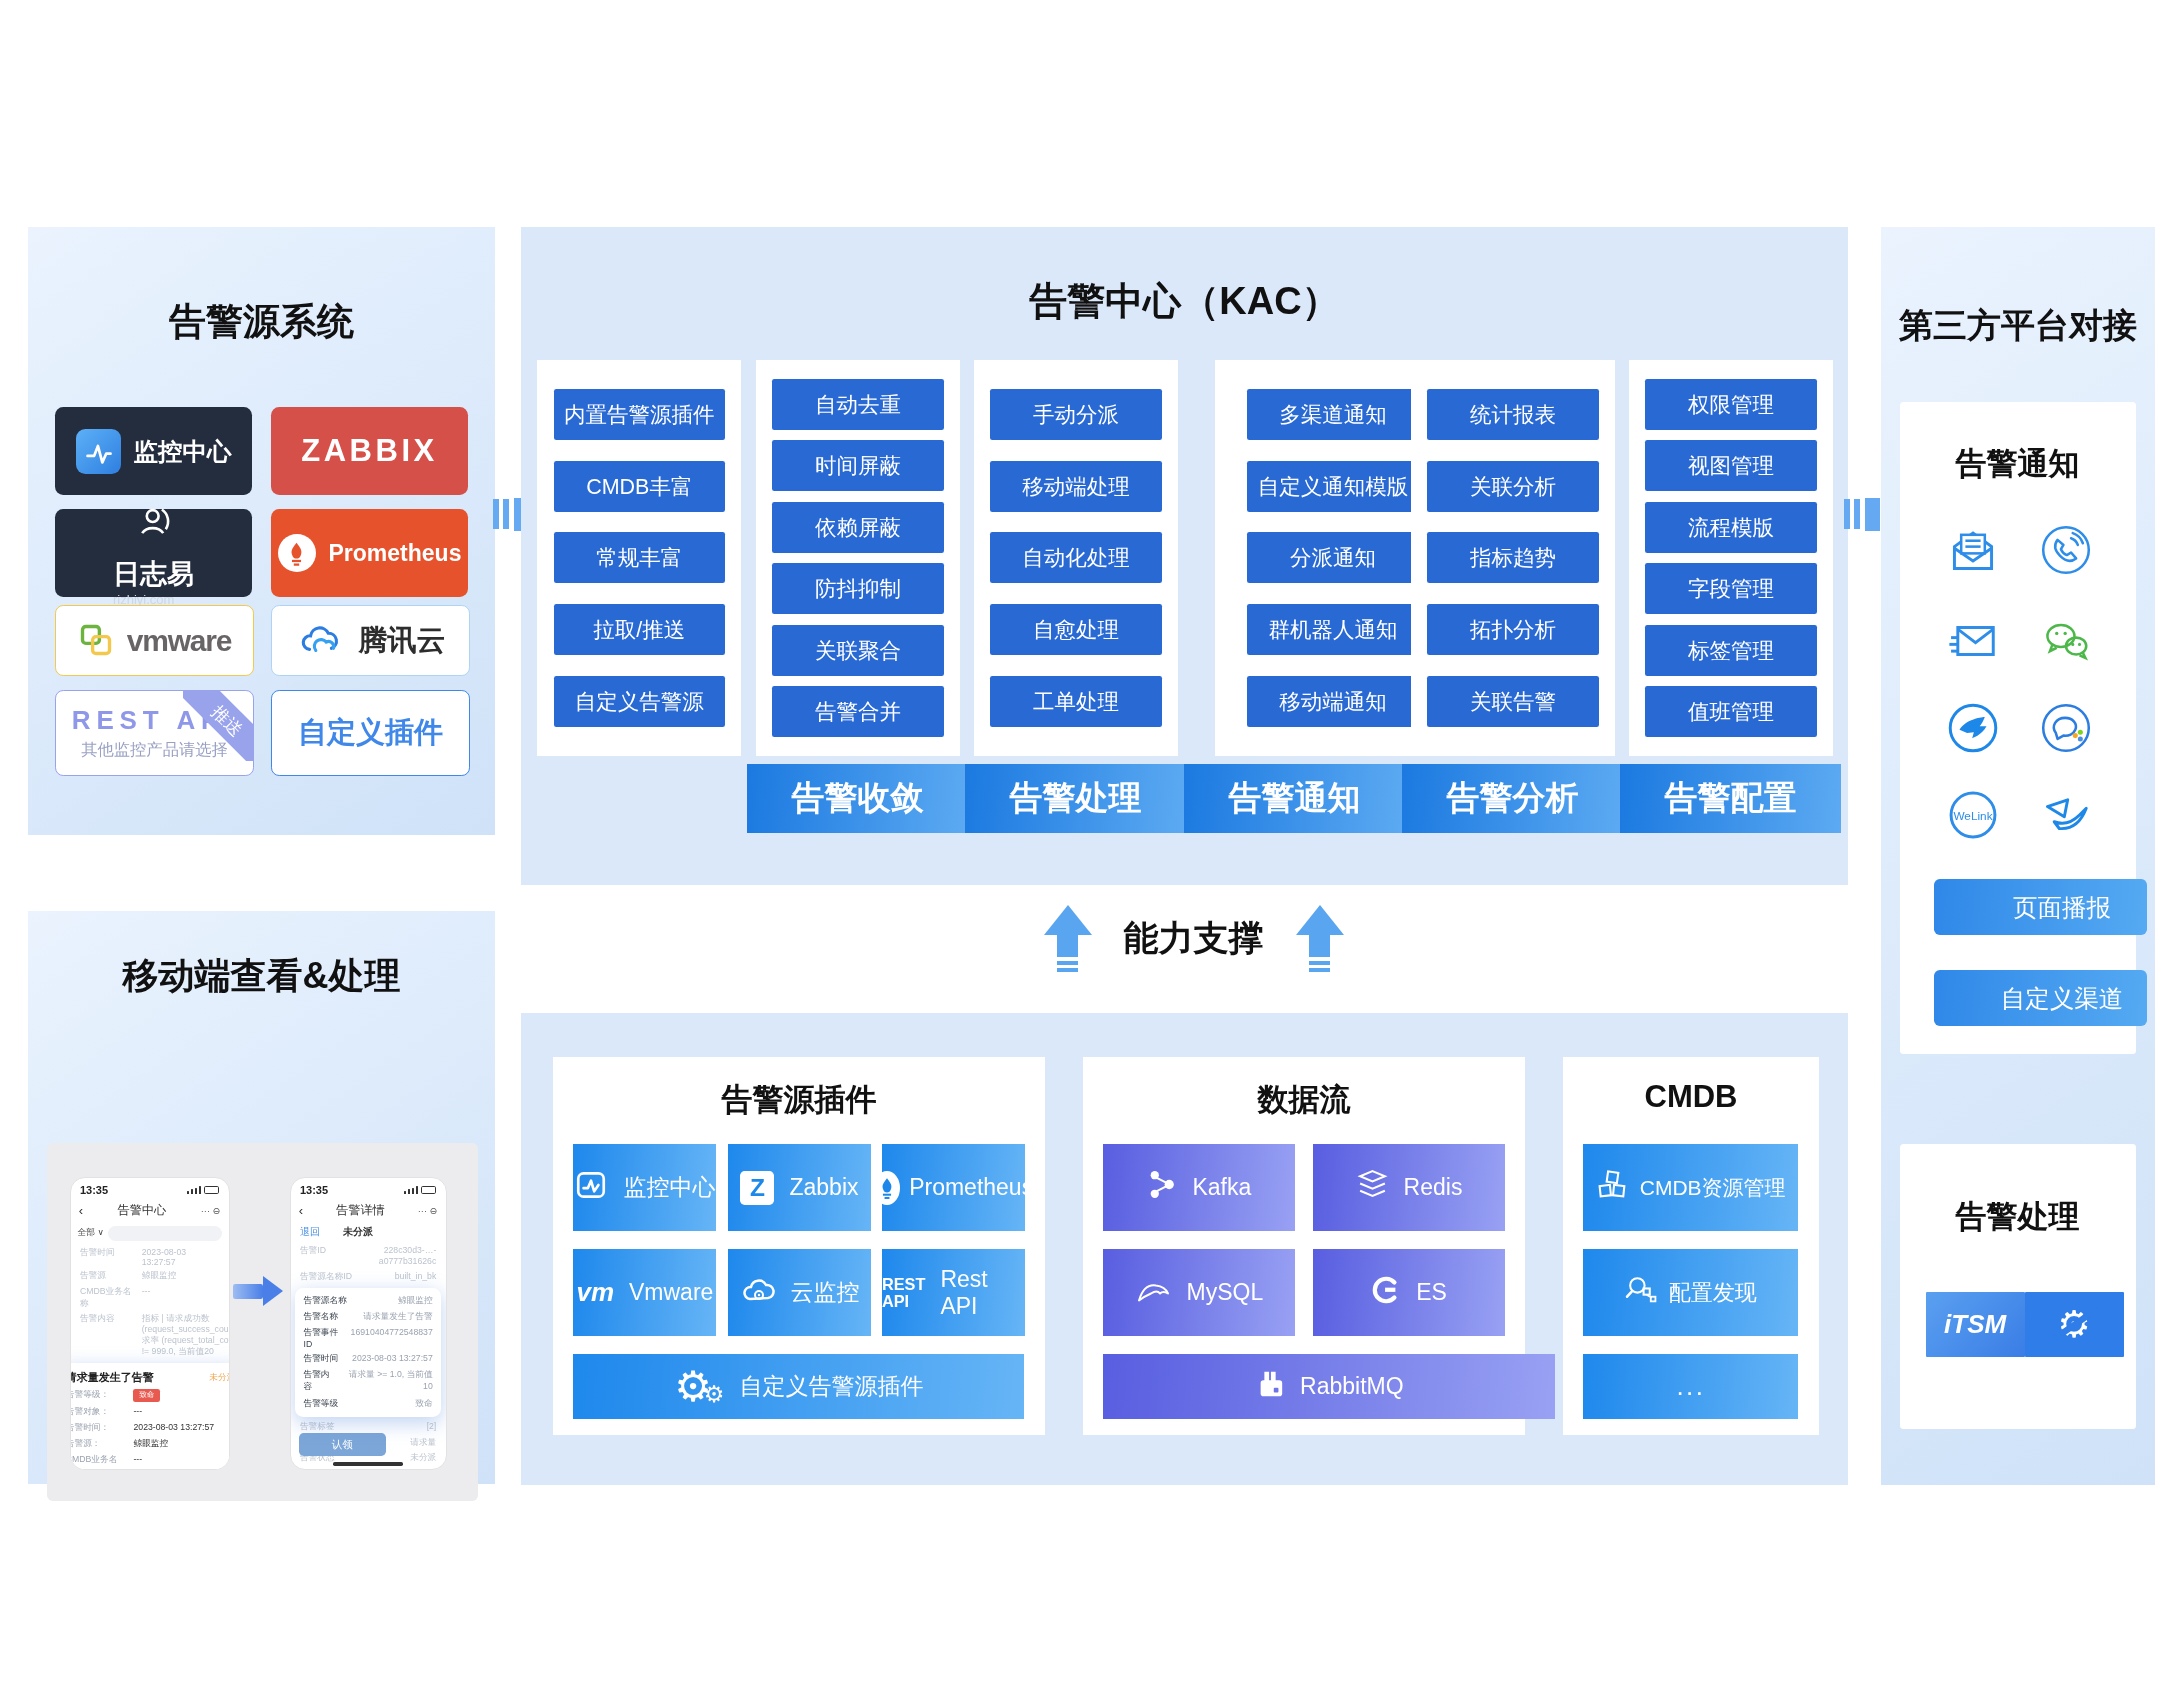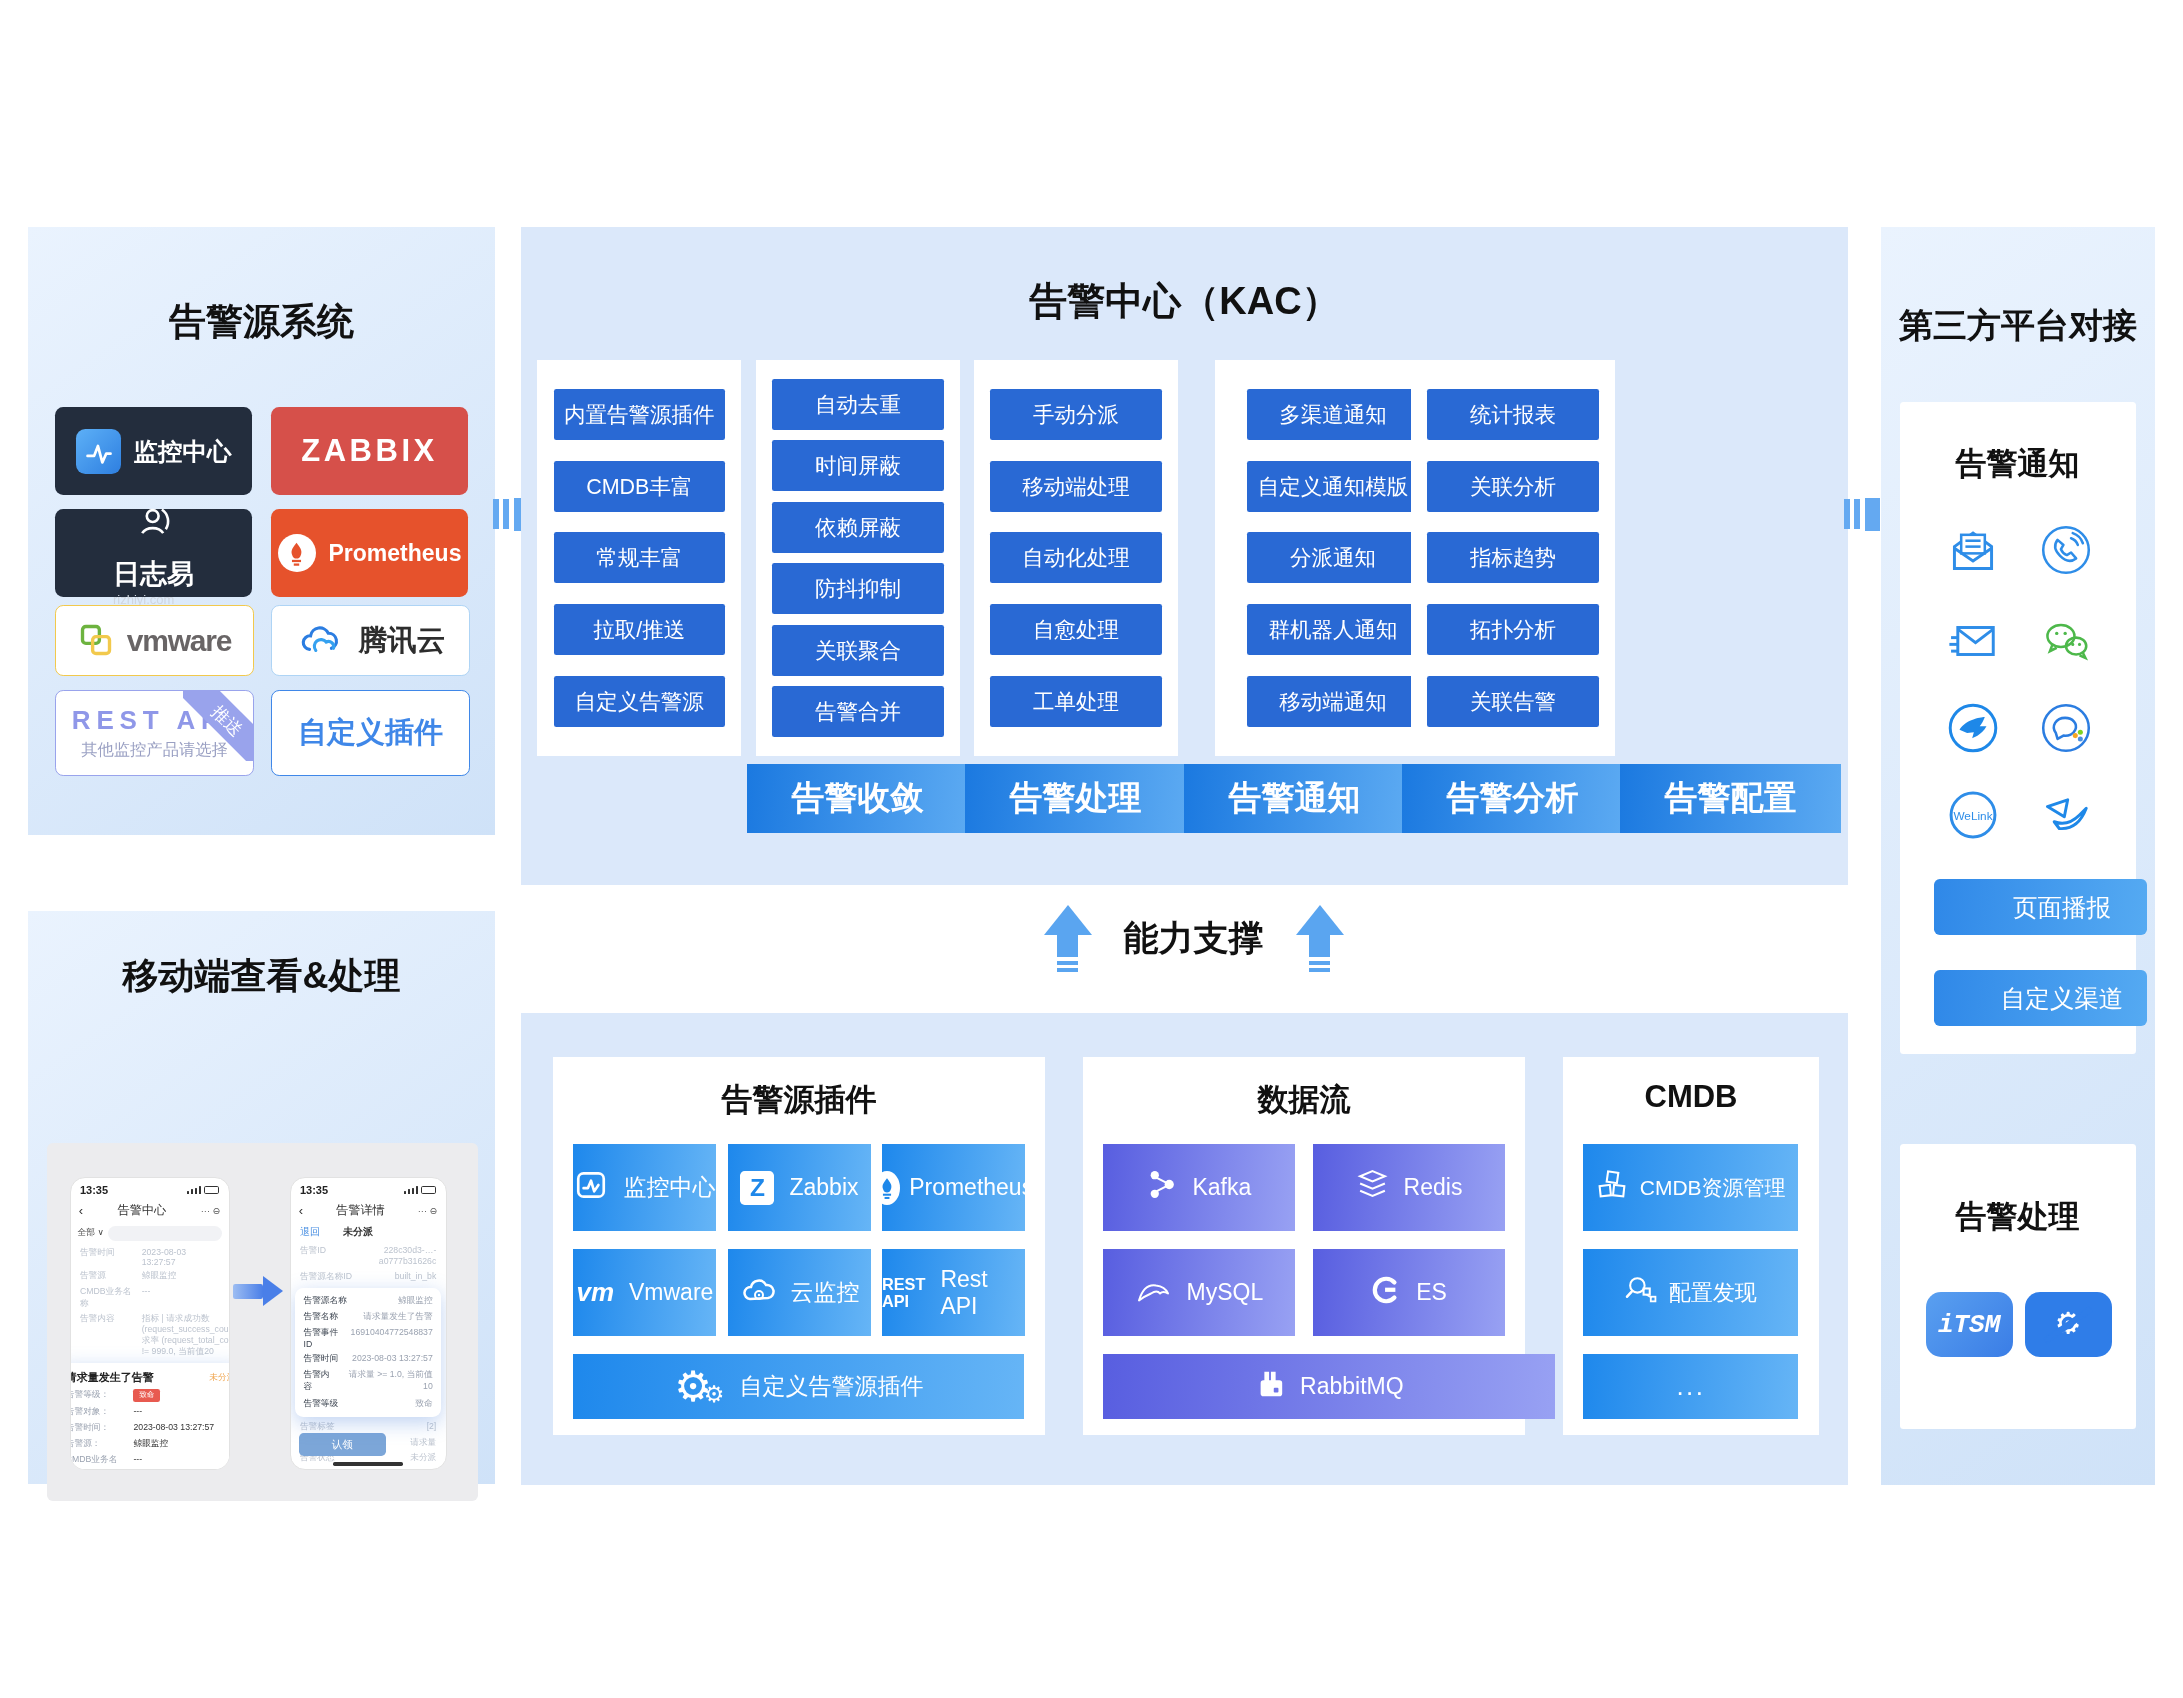--- a/index.html
+++ b/index.html
@@ -36,21 +36,21 @@
   .chip{position:absolute;color:#fff;display:flex;align-items:center;justify-content:center;gap:15px;font-size:23px;}
   .grad-blue{background:linear-gradient(95deg,#1e88ec 0%,#66b5f6 100%);}
   .grad-purple{background:linear-gradient(95deg,#585ee0 0%,#98a1f3 100%);}
   .resticon{display:flex;flex-direction:column;line-height:1;font-weight:bold;font-size:16.3px;text-align:left;}
   .gearbig{font-size:42px;line-height:1;}
   .gearsmall{font-size:23px;vertical-align:bottom;margin-left:-8.2px;}
   
   .rbox{position:absolute;background:#fff;border-radius:3.5px;}
   .rbtn{position:absolute;left:34px;width:169px;height:56px;border-radius:5.8px;background:linear-gradient(95deg,#2f88e8 0%,#55aaf2 100%);color:#fff;font-size:24.5px;display:flex;align-items:center;justify-content:center;padding-left:44px;}
   .nicon{position:absolute;width:64px;height:64px;display:flex;align-items:center;justify-content:center;}
-  .badge-app{position:absolute;width:87px;height:65px;border-radius:15px;display:flex;align-items:center;justify-content:center;color:#fff;font-family:Liberation Mono, monospace;}
+  .badge-app{position:absolute;width:99px;height:65px;border-radius:1px;display:flex;align-items:center;justify-content:center;color:#fff;}
   
   .grayband{position:absolute;background:#ececee;border-radius:5.8px;}
   .phone{position:absolute;background:#fff;border-radius:15px;border:0.6px solid #e2e2e2;overflow:hidden;font-size:9.3px;}
   .p-status{display:flex;justify-content:space-between;align-items:center;padding:5.8px 9.3px 1.2px;font-weight:bold;font-size:11px;color:#222;}
   .p-nav{display:flex;align-items:center;justify-content:space-between;padding:4.7px 8.2px;color:#333;}
   .p-nav .t{font-size:12.2px;font-weight:normal;text-align:center;}
   .p-dimrow{display:flex;gap:5.8px;padding:1.7px 9.3px;color:#bcc3ce;font-size:8.7px;}
   .p-dimrow .l{width:56px;flex:none;}
   .p-card{position:relative;background:#fff;border-radius:8.2px;box-shadow:0 5.8px 20px rgba(90,140,220,.38);padding:7px 8.2px;}
   .pc-head{display:flex;justify-content:space-between;align-items:center;}
@@ -211,20 +211,30 @@
       <div class="kac-col-inner">
         <div class="kbtn">统计报表</div>
         <div class="kbtn">关联分析</div>
         <div class="kbtn">指标趋势</div>
         <div class="kbtn">拓扑分析</div>
         <div class="kbtn">关联告警</div>
       </div>
     </div>
     <div class="kfoot" style="left:881px;">告警分析</div>
 
+    <div class="kac-col" style="left:1108px;">
+      <div class="kac-col-inner">
+        <div class="kbtn">权限管理</div>
+        <div class="kbtn">视图管理</div>
+        <div class="kbtn">流程模版</div>
+        <div class="kbtn">字段管理</div>
+        <div class="kbtn">标签管理</div>
+        <div class="kbtn">值班管理</div>
+      </div>
+    </div>
     <div class="kfoot" style="left:1099px;">告警配置</div>
   </section>
 
   <div class="abs" style="left:1042px;top:905px;width:303px;display:flex;align-items:center;justify-content:center;gap:32px;">
     <span class="up-arrow">
         <span class="ua-tri"></span>
         <span class="ua-stem"></span>
         <span class="ua-s"></span>
         <span class="ua-s"></span>
       </span>

